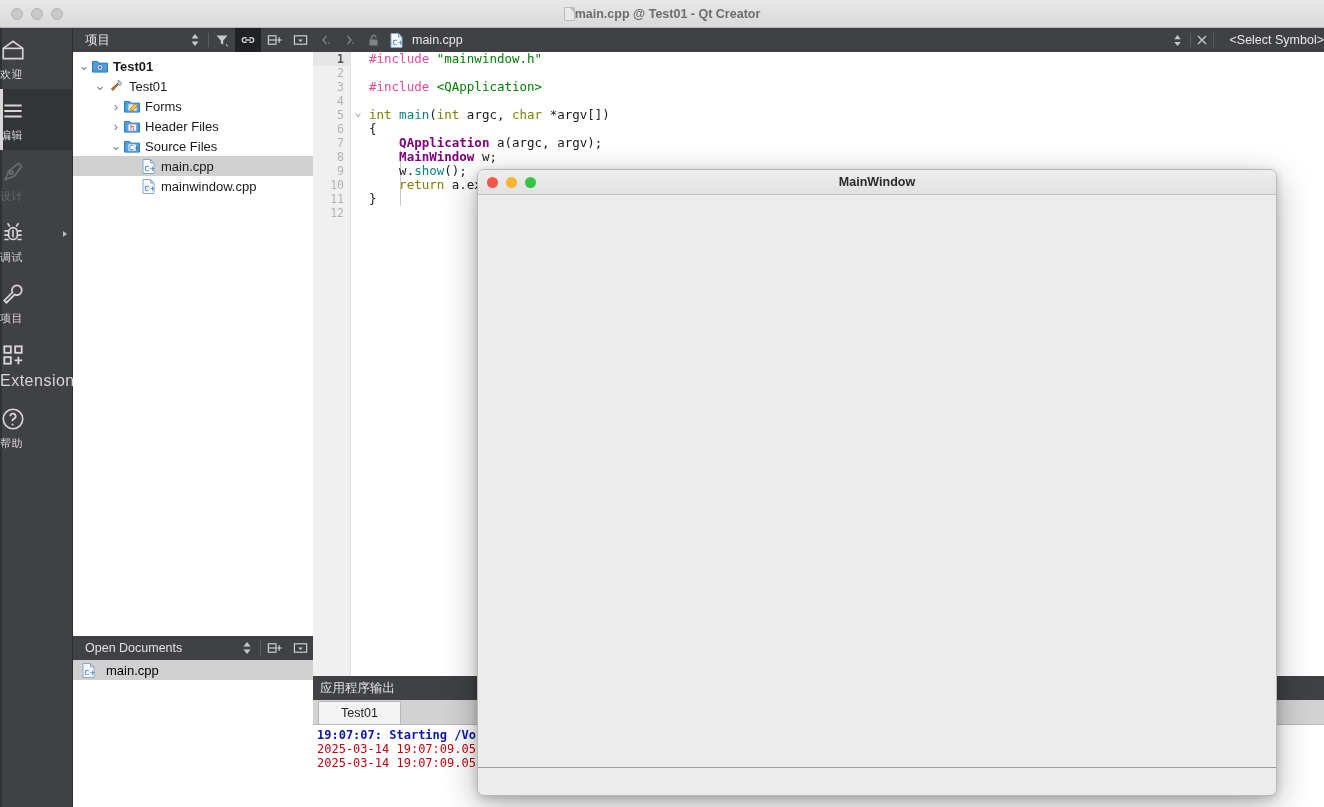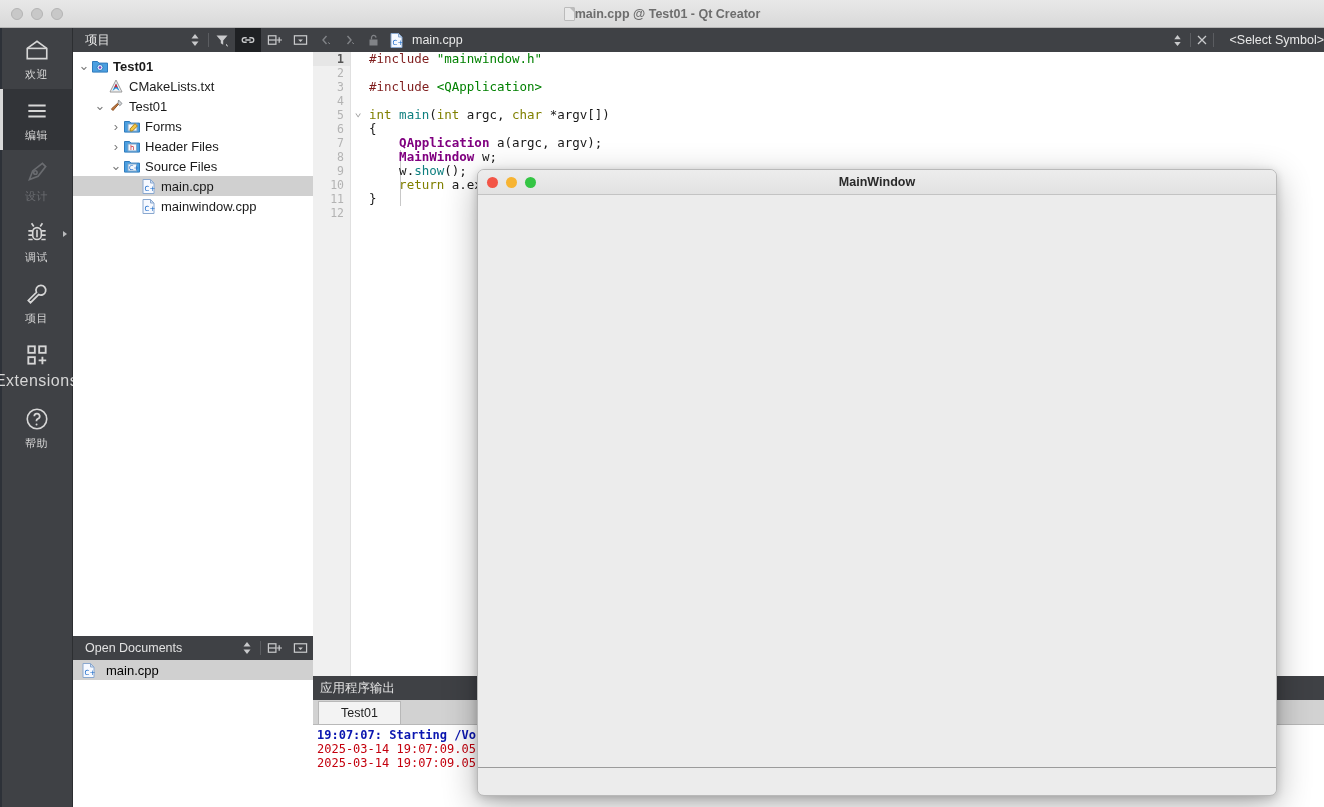--- a/index.html
+++ b/index.html
@@ -50,21 +50,21 @@
     background: #3f4145;
     border-right: 1px solid #2c2e31;
   }
   .modebar .edge {
     position: absolute; left: 0; top: 0; width: 2px; height: 100%;
     background: #2d3138;
   }
   .mode {
     position: relative;
     width: 73px; padding: 9px 0 7px 0;
-    display: flex; flex-direction: column; align-items: center; gap: 4px;
+    display: flex; flex-direction: column; align-items: flex-start; gap: 4px;
     cursor: default;
   }
   .mode.active { background: #323438; }
   .mode.active::before {
     content: ""; position: absolute; left: 0; top: 0; width: 3px; height: 100%;
     background: #d8d8d8;
   }
   .mode .ic { width: 26px; height: 26px; color: #d6d6d6; display: block; }
   .mode .lbl { font-size: 11px; color: #d6d6d6; letter-spacing: .5px; }
   .mode.disabled .ic, .mode.disabled .lbl { color: #6a6c70; }
@@ -162,21 +162,21 @@
     position: absolute; left: 38px; top: 0; width: 14px; height: 100%;
     background: #fff;
   }
   .fold { height: 14px; line-height: 14px; text-align: center;
           color: #9a9a9a; font-size: 9px; }
   .code-lines {
     position: absolute; left: 56px; top: 0; right: 0;
     white-space: pre;
   }
   .cl { height: 14px; line-height: 14px; }
-  .t-pre  { color: #7f1d1d; }
+  .t-pre  { color: #ec4899; }
   .t-str  { color: #008000; }
   .t-kw   { color: #808000; }
   .t-fn   { color: #0e7f7f; font-weight: normal; }
   .t-type { color: #800080; font-weight: bold; }
   .t-plain{ color: #1a1a1a; }
   .t-meth { color: #0e7f7f; }
   .indent-guide {
     position: absolute; left: 87px; top: 98px; width: 1px; height: 56px;
     background: #c8c8c8;
   }
@@ -372,31 +372,20 @@
     <div class="trow" style="padding-left: 4px;">
           <span class="twist" style="font-size: 13px; line-height: 6px;">⌄</span>
           <span class="tico">
             <svg width="16" height="14" viewBox="0 0 16 14">
               <path d="M.5 2.5h5l1.5 1.6h8.5v9H.5z" fill="#4a9fe0" stroke="#2f7bbd"></path>
               <circle cx="8" cy="8.5" r="3" fill="#e8f2fb" stroke="#2f7bbd"></circle>
               <circle cx="8" cy="8.5" r="1.3" fill="#7e3fc4"></circle>
             </svg>
           </span>
           <span class="tlabel bold">Test01</span>
-        </div>
-        <div class="trow" style="padding-left: 20px;">
-          <span class="twist"></span>
-          <span class="tico">
-            <svg width="14" height="14" viewBox="0 0 14 14">
-              <path d="M7 1 13 13H1z" fill="#f2f2f2" stroke="#9a9a9a"></path>
-              <path d="M7 4.5 10.6 12 7 9.3 3.4 12z" fill="#1a8fe0"></path>
-              <path d="M7 4.5 9 9.2 7 7.8 5 9.2z" fill="#d9222a"></path>
-            </svg>
-          </span>
-          <span class="tlabel">CMakeLists.txt</span>
         </div>
         <div class="trow" style="padding-left: 20px;">
           <span class="twist" style="font-size: 13px; line-height: 6px;">⌄</span>
           <span class="tico">
             <svg width="15" height="14" viewBox="0 0 15 14">
               <path d="M9.5 1 13 4.5 10.8 6.7 9 4.9z" fill="#d0d3d6" stroke="#8d9094"></path>
               <path d="M9.3 5.4 4 11.5l-1.6-1.6L8.4 4.5z" fill="#c4763a" stroke="#8a5227"></path>
             </svg>
           </span>
           <span class="tlabel">Test01</span>

